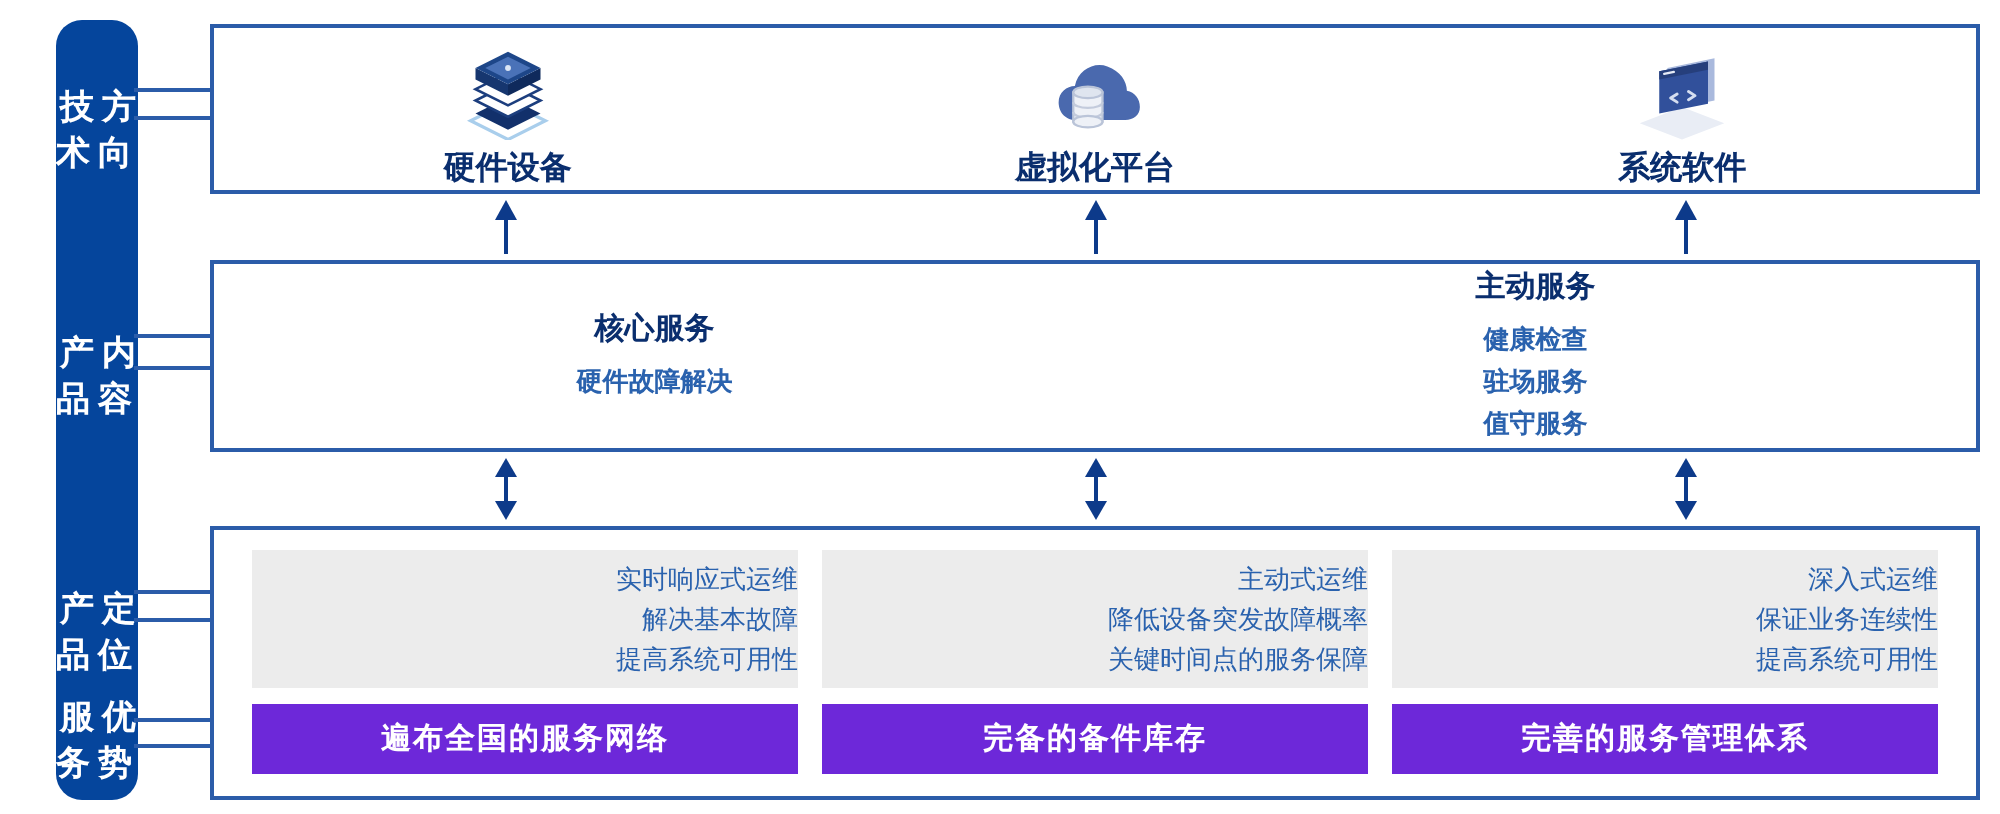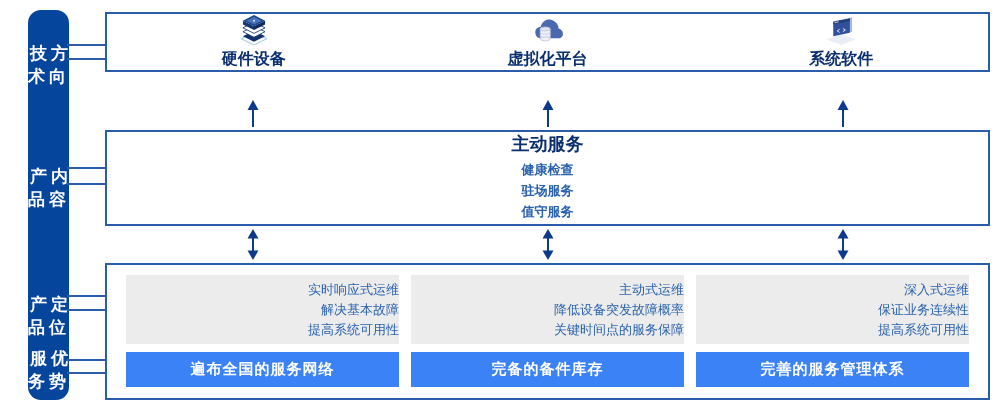--- a/index.html
+++ b/index.html
@@ -44,40 +44,40 @@
   }
 
   
   .frame {
     position: absolute;
     left: 105px; width: 885px;
     background: #ffffff;
     border: 2px solid #2B5CA9;
     display: flex;
   }
-  .frame-top { top: 12px; height: 60px; }
+  .frame-top { top: 12px; height: 85px; align-items: flex-end; }
   .frame-mid { top: 130px; height: 96px; }
   .frame-bottom { top: 263px; height: 137px; padding: 10px 13px 11px 13px; }
 
   .col3 {
     flex: 1;
     display: flex; flex-direction: column;
     align-items: center; justify-content: center;
   }
 
   
   .tech-icon { width: 52px; height: 46px; display: block; }
   .tech-label {
     margin-top: 4px;
     color: #0A2E6E; font-size: 16px; font-weight: bold;
   }
 
   
   .mid-heading {
-    color: #0A2E6E; font-size: 18px; font-weight: bold;
+    color: #0A2E6E; font-size: 15px; font-weight: bold;
     margin-bottom: 5px; line-height: 20px;
   }
   .mid-line {
     color: #2A62AE; font-size: 13px; line-height: 21px;
     text-align: center;
     font-weight: bold;
   }
 
   
   .arrow-row {
@@ -99,21 +99,21 @@
     background: #ECECEC;
     height: 72px;
     display: flex; flex-direction: column;
     align-items: flex-end; justify-content: center;
   }
   .gray-line {
     color: #2A62AE; font-size: 13px; line-height: 20px; text-align: center;
   }
   .blue-bar {
     margin-top: 8px;
-    background: #3b82f6;
+    background: #6d28d9;
     height: 36px;
     display: flex; align-items: center; justify-content: center;
     color: #ffffff; font-size: 15px; font-weight: bold;
     letter-spacing: 1px;
   }
 </style>
 </head>
 <body>
 
 <div class="canvas">
@@ -205,20 +205,24 @@
     <div class="cell">
       <svg width="14" height="27" viewBox="0 0 14 27">
         <path d="M7 27 L7 8" stroke="#0D3A8A" stroke-width="2"></path>
         <path d="M7 0 L12.5 10 L1.5 10 Z" fill="#0D3A8A"></path>
       </svg>
     </div>
   </div>
 
   <div class="frame frame-mid">
     <div class="col3">
+      <div class="mid-heading">核心服务</div>
+      <div class="mid-line">硬件故障解决</div>
+    </div>
+    <div class="col3">
       <div class="mid-heading">主动服务</div>
       <div class="mid-line">健康检查</div>
       <div class="mid-line">驻场服务</div>
       <div class="mid-line">值守服务</div>
     </div>
   </div>
 
   <div class="arrow-row arrow-row-double">
     <div class="cell">
       <svg width="14" height="31" viewBox="0 0 14 31">

